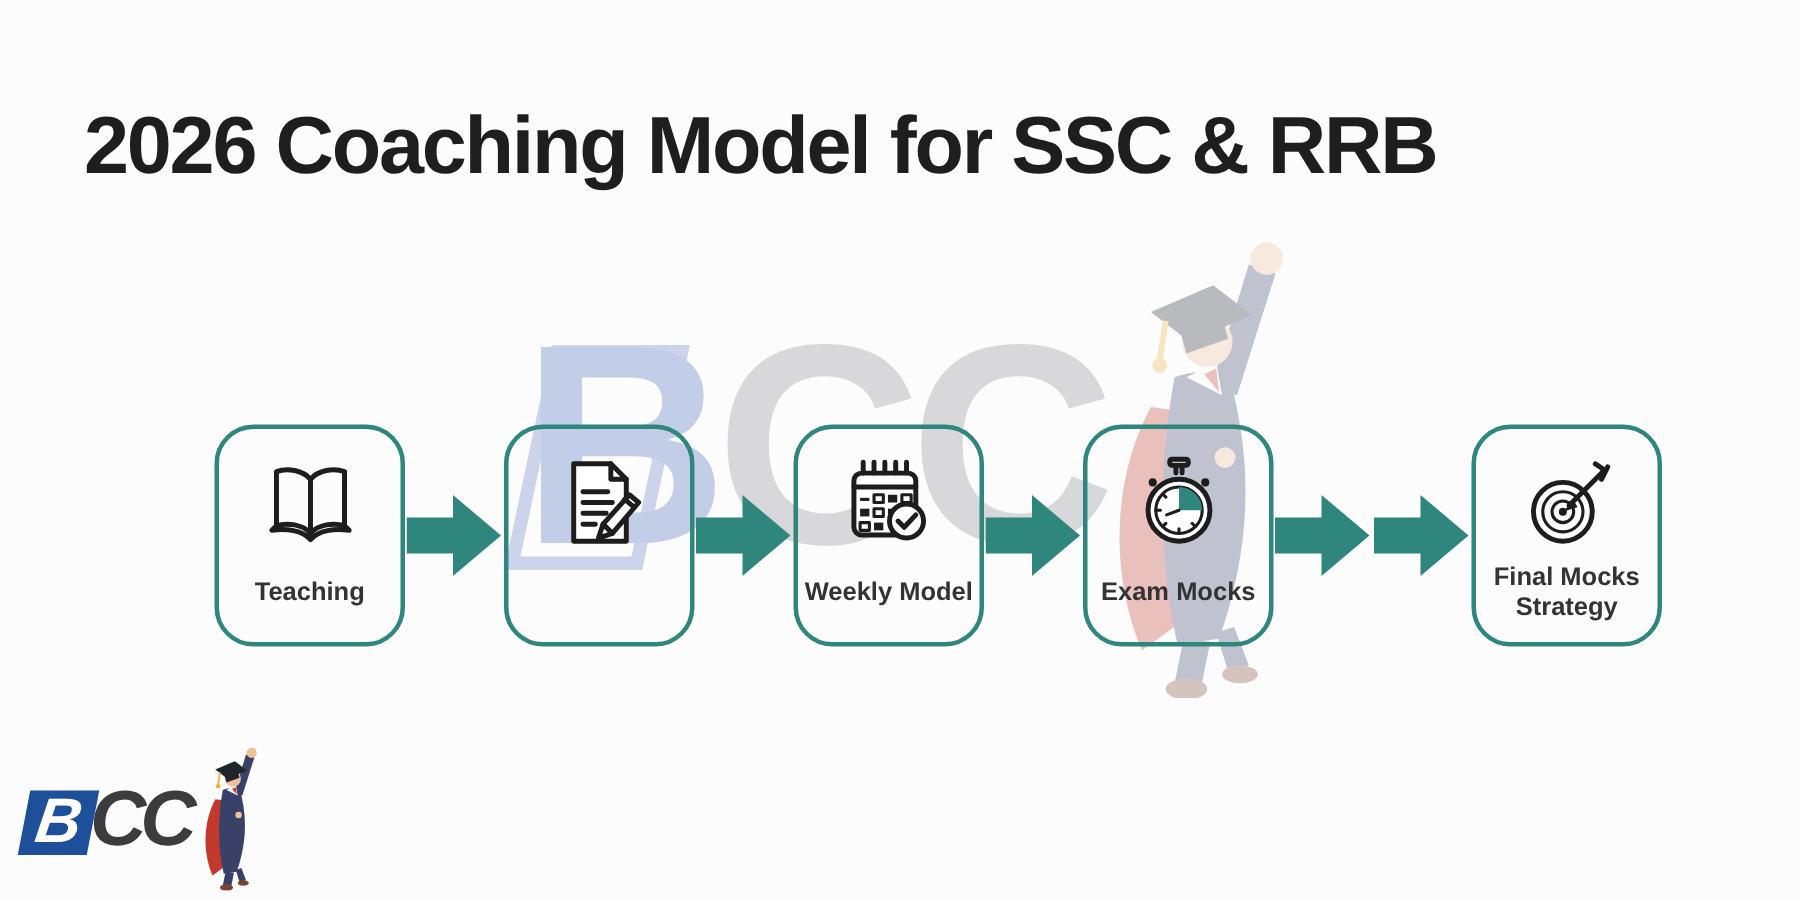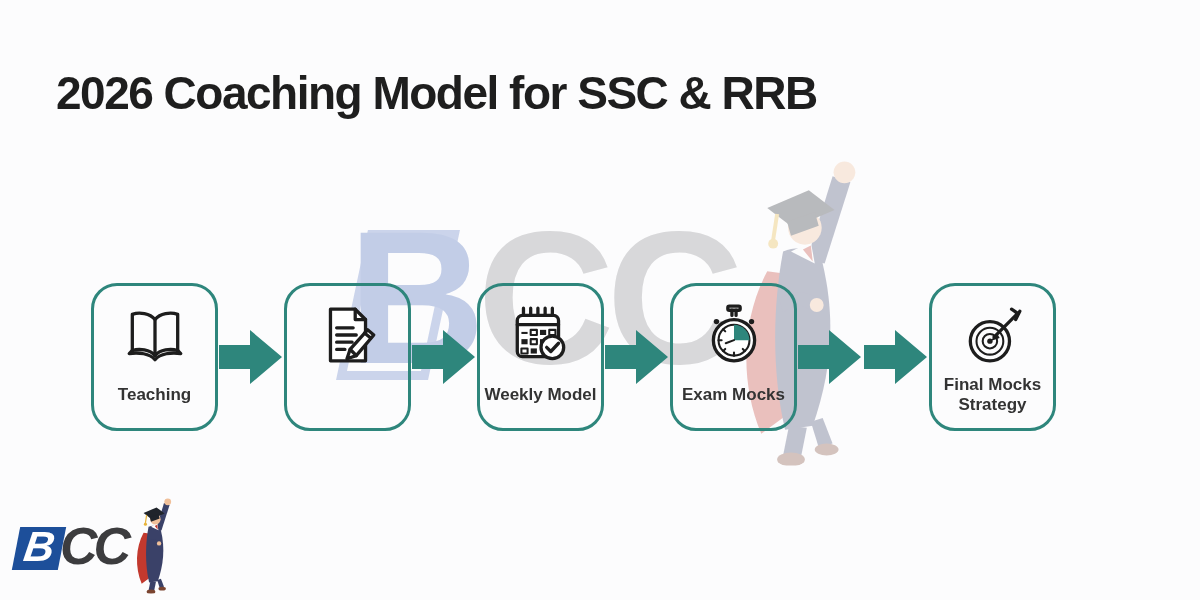--- a/index.html
+++ b/index.html
@@ -8,42 +8,42 @@
     font-family:"Liberation Sans", sans-serif;
     background:#ffffff;
   }
   .canvas {
     position:relative; width:1200px; height:600px;
     background:var(--background,#FCFCFD); overflow:hidden;
   }
   
   .title {
     position:absolute; left:56px; top:66px; z-index:3;
-    font-size:46px; font-weight:700; letter-spacing:-1.5px;
+    font-size:54px; font-weight:700; letter-spacing:-1.5px;
     color:var(--title-ink,#1E1E1E); white-space:nowrap;
   }
   
   .wm { position:absolute; inset:0; z-index:0; pointer-events:none; }
   .wm-bbox {
     position:absolute; left:352px; top:230px; width:92px; height:150px;
     border:9px solid var(--watermark-blue,#C2CDE7);
     transform:skewX(-12deg); opacity:.85;
   }
   .wm-text {
     position:absolute; left:348px; top:198px; line-height:1.05;
     font-size:190px; font-weight:700; 
     letter-spacing:-8px; white-space:nowrap;
   }
   .wm-b  { color:var(--watermark-blue,#C2CDE7); }
   .wm-cc { color:var(--watermark-gray,#D8D8DA); }
   .wm-grad { position:absolute; left:692px; top:148px; width:198px; height:318px; opacity:.3; }
   
   .flow {
     position:absolute; left:55px; top:283px; width:1105px; height:148px;
-    display:flex; align-items:center; justify-content:flex-start; z-index:2;padding-left:36px;
+    display:flex; align-items:center; justify-content:center; z-index:2;padding-left:36px;
   }
   .box {
     width:127px; height:148px; flex:0 0 127px;
     border:3.5px solid var(--teal,#2E867C); border-radius:26px;
     display:flex; flex-direction:column; align-items:center;
     background:transparent;
   }
   .icon-wrap {
     height:78px; margin-top:10px;
     display:flex; align-items:center; justify-content:center;

